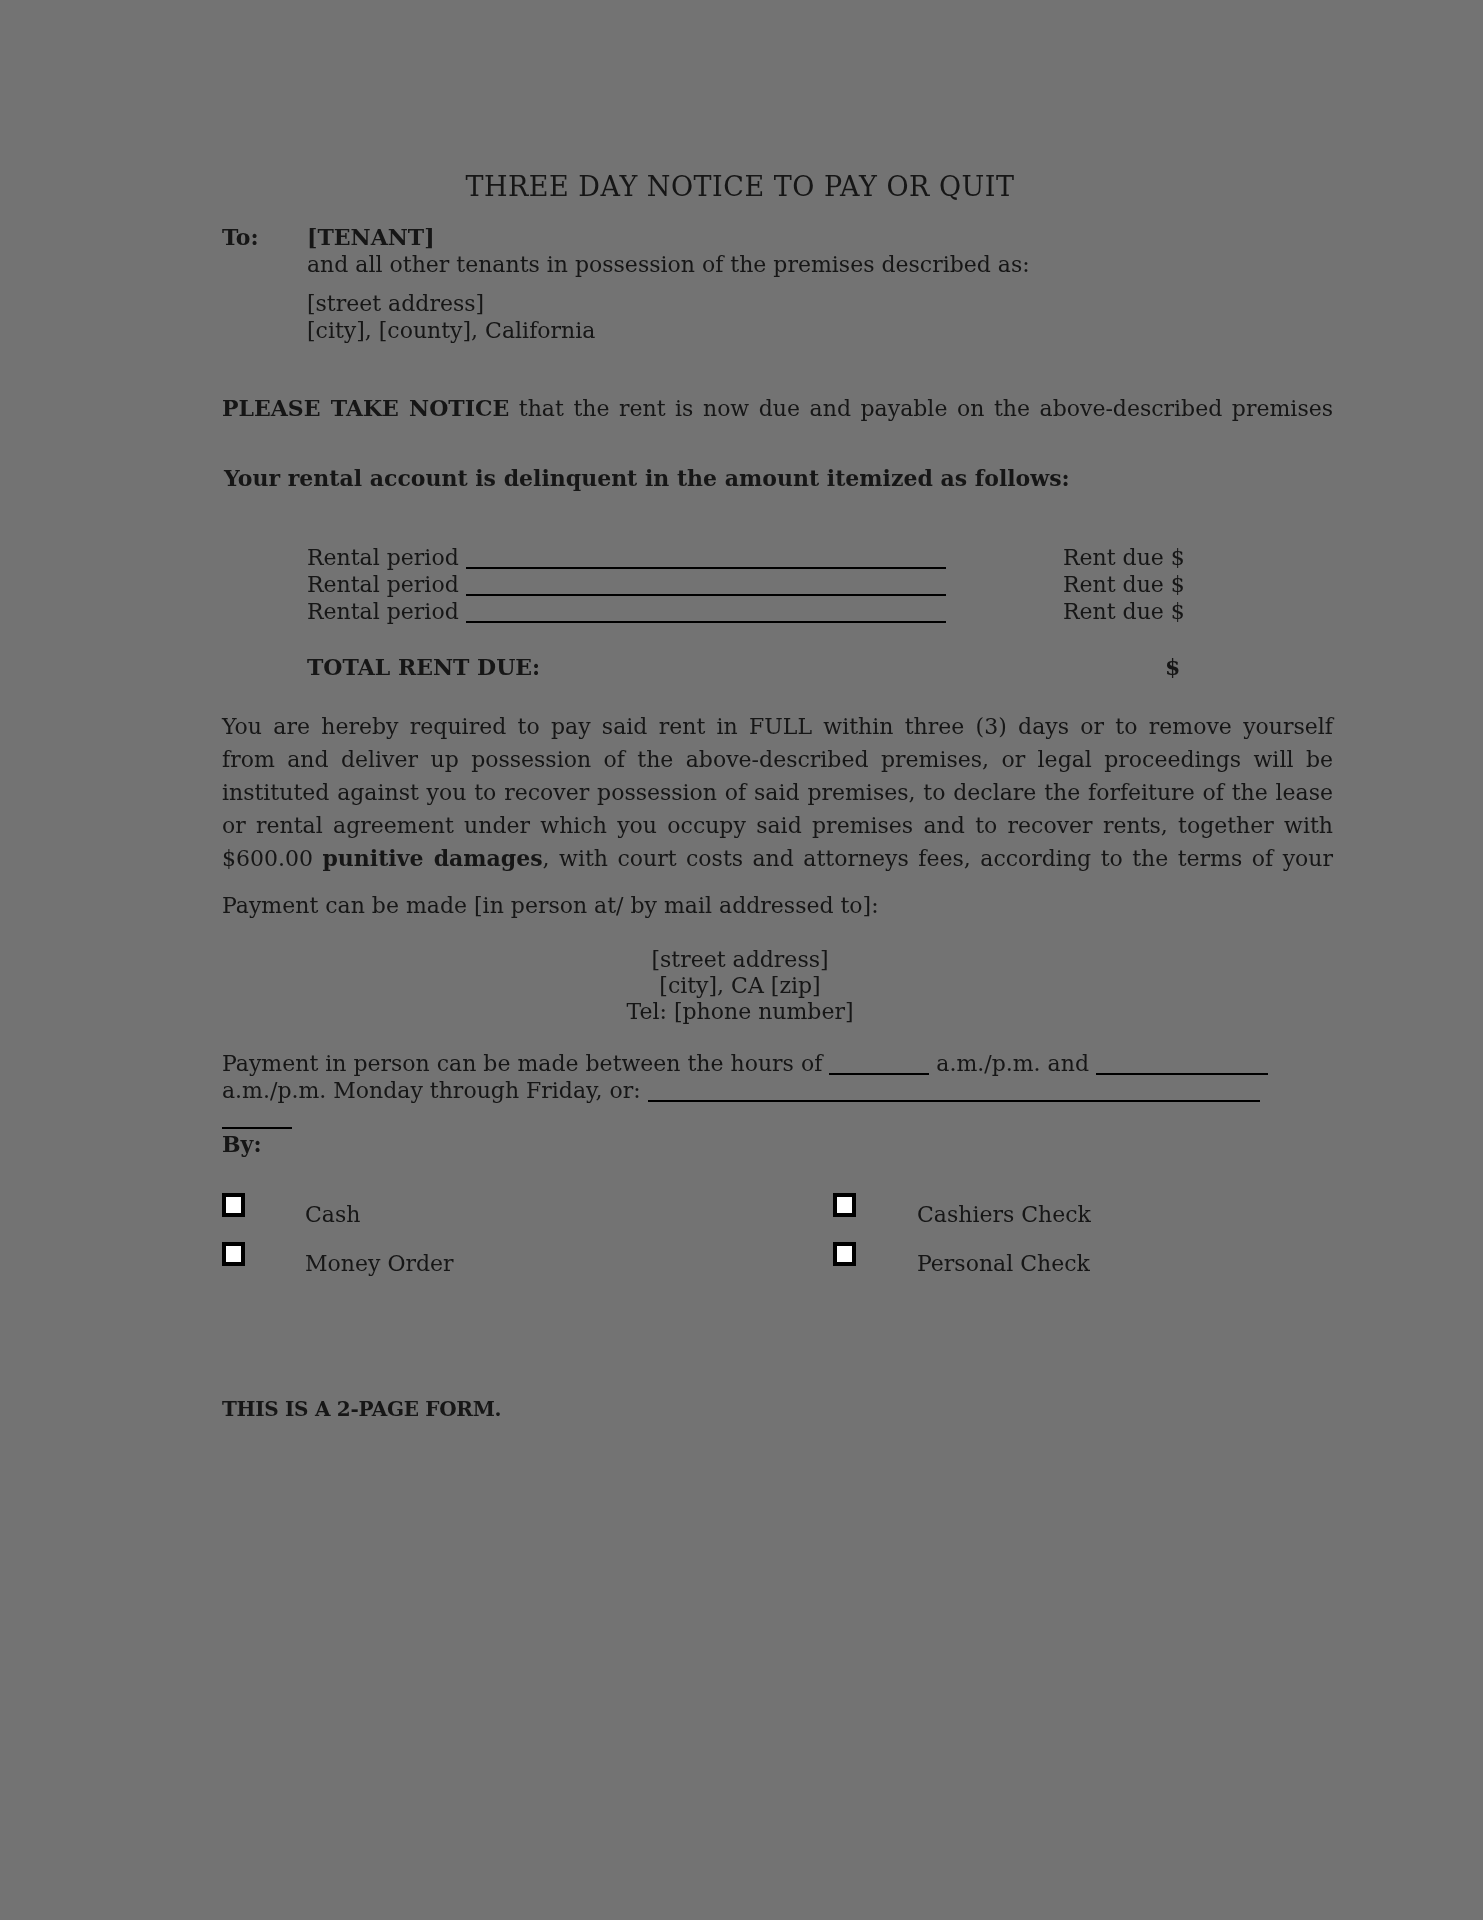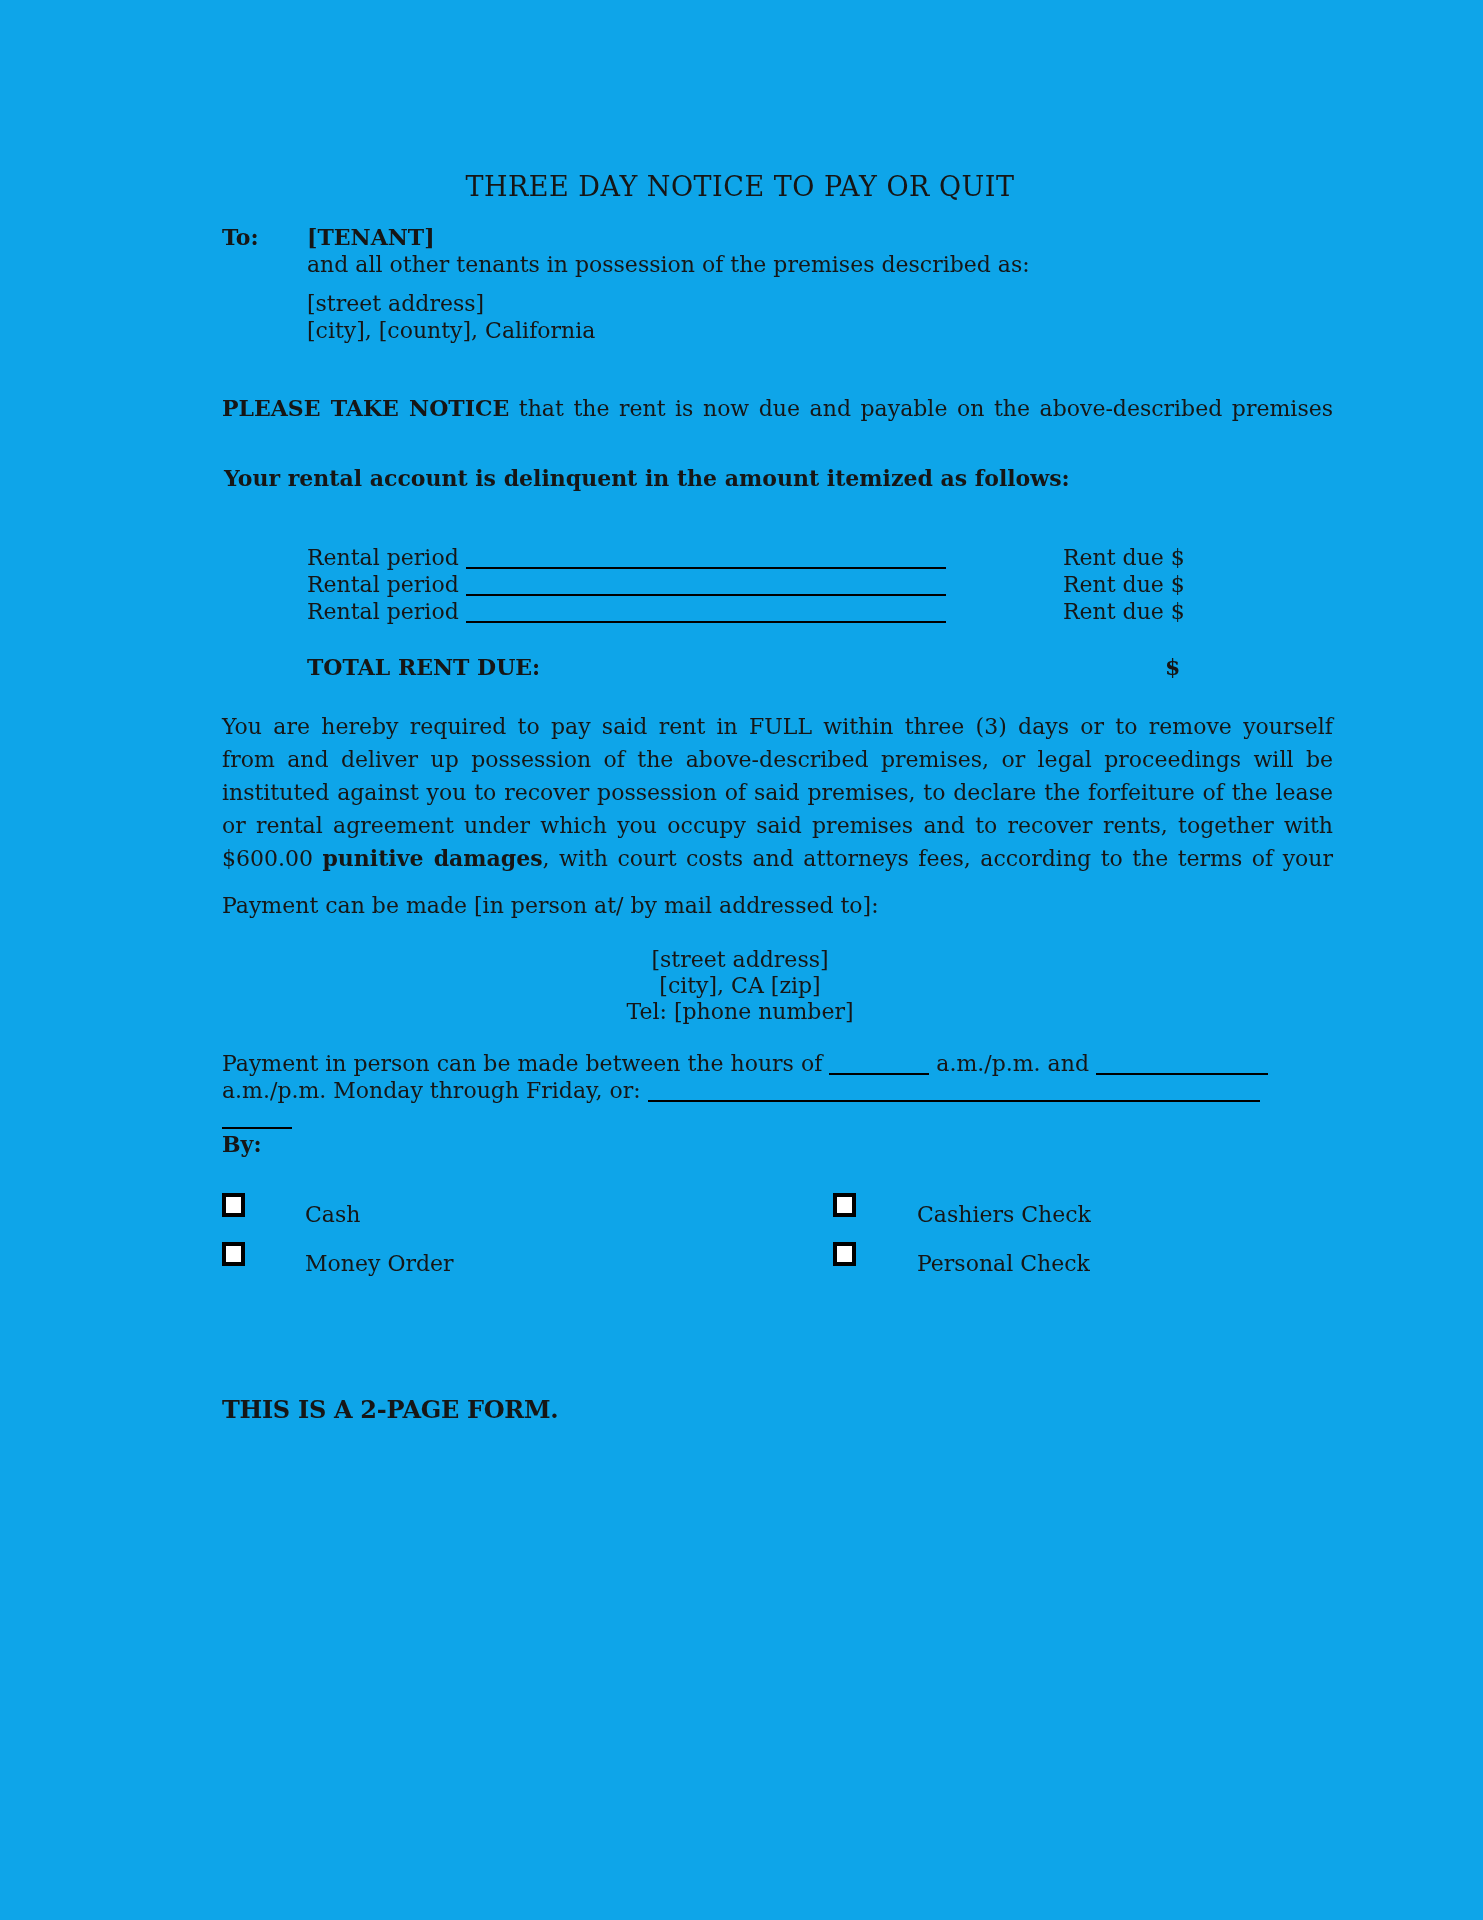--- a/index.html
+++ b/index.html
@@ -1,20 +1,20 @@
 <!DOCTYPE html>
 <html><head>
 <meta charset="utf-8">
 <style>
   * { margin:0; padding:0; box-sizing:border-box; }
   html,body { background:#ffffff; }
   .page {
     position:relative;
     width:1483px; height:1920px;
-    background:#0ea5e9;
+    background:#737373;
     color:#161616;
     font-family:"DejaVu Serif","Liberation Serif",serif;
     font-size:22px; line-height:27px;
     overflow:hidden;
   }
   .abs { position:absolute; }
   .b { font-weight:bold; }
   .title {
     left:222px; top:172px; width:1036px;
     text-align:center; font-size:27px; line-height:30px;
@@ -45,21 +45,21 @@
   .cb-row { left:222px; top:0; width:1111px; height:32px; }
   .cb-row1 { top:1193px; } .cb-row2 { top:1242px; }
   .cb-box {
     position:absolute; top:0; width:23px; height:24px;
     border:4px solid #000; background:#fff; cursor:pointer;
   }
   .cb-box-c1 { left:0; } .cb-box-c2 { left:611px; }
   .cb-label { position:absolute; top:8px; }
   .cb-label-c1 { left:83px; } .cb-label-c2 { left:695px; }
   .footer {
-    left:222px; top:1393px; font-size:24px; line-height:33px;
+    left:222px; top:1393px; font-size:20px; line-height:33px;
     letter-spacing:-0.3px; white-space:nowrap;
   }
 </style>
 </head>
 <body>
 
 <div class="page">
 
   <div class="abs title">THREE DAY NOTICE TO PAY OR QUIT</div>
 

